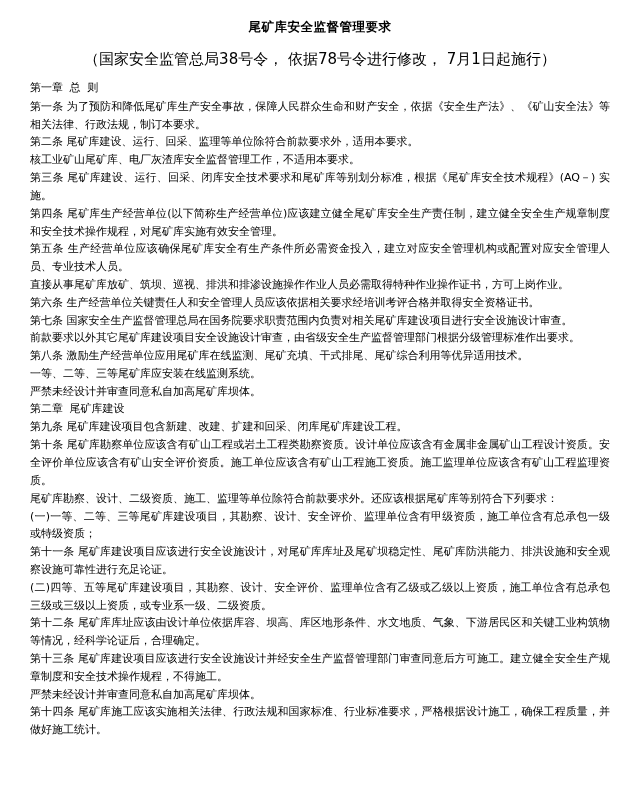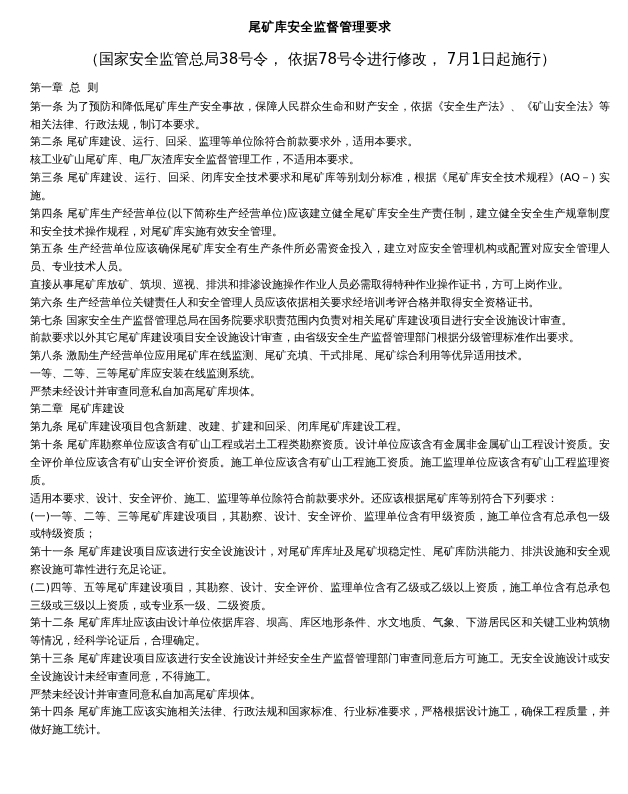--- a/index.html
+++ b/index.html
@@ -67,22 +67,22 @@
     <p class="para">直接从事尾矿库放矿、筑坝、巡视、排洪和排渗设施操作作业人员必需取得特种作业操作证书，方可上岗作业。</p>
     <p class="para">第六条 生产经营单位关键责任人和安全管理人员应该依据相关要求经培训考评合格并取得安全资格证书。</p>
     <p class="para">第七条 国家安全生产监督管理总局在国务院要求职责范围内负责对相关尾矿库建设项目进行安全设施设计审查。</p>
     <p class="para">前款要求以外其它尾矿库建设项目安全设施设计审查，由省级安全生产监督管理部门根据分级管理标准作出要求。</p>
     <p class="para">第八条 激励生产经营单位应用尾矿库在线监测、尾矿充填、干式排尾、尾矿综合利用等优异适用技术。</p>
     <p class="para">一等、二等、三等尾矿库应安装在线监测系统。</p>
     <p class="para">严禁未经设计并审查同意私自加高尾矿库坝体。</p>
     <div class="chapter">第二章 尾矿库建设</div>
     <p class="para">第九条 尾矿库建设项目包含新建、改建、扩建和回采、闭库尾矿库建设工程。</p>
     <p class="para">第十条 尾矿库勘察单位应该含有矿山工程或岩土工程类勘察资质。设计单位应该含有金属非金属矿山工程设计资质。安全评价单位应该含有矿山安全评价资质。施工单位应该含有矿山工程施工资质。施工监理单位应该含有矿山工程监理资质。</p>
-    <p class="para">适用本要求、设计、安全评价、施工、监理等单位除符合前款要求外。还应该根据尾矿库等别符合下列要求：</p>
+    <p class="para">尾矿库勘察、设计、二级资质、施工、监理等单位除符合前款要求外。还应该根据尾矿库等别符合下列要求：</p>
     <p class="para">(一)一等、二等、三等尾矿库建设项目，其勘察、设计、安全评价、监理单位含有甲级资质，施工单位含有总承包一级或特级资质；</p>
     <p class="para">第十一条 尾矿库建设项目应该进行安全设施设计，对尾矿库库址及尾矿坝稳定性、尾矿库防洪能力、排洪设施和安全观察设施可靠性进行充足论证。</p>
     <p class="para">(二)四等、五等尾矿库建设项目，其勘察、设计、安全评价、监理单位含有乙级或乙级以上资质，施工单位含有总承包三级或三级以上资质，或专业系一级、二级资质。</p>
     <p class="para">第十二条 尾矿库库址应该由设计单位依据库容、坝高、库区地形条件、水文地质、气象、下游居民区和关键工业构筑物等情况，经科学论证后，合理确定。</p>
-    <p class="para">第十三条 尾矿库建设项目应该进行安全设施设计并经安全生产监督管理部门审查同意后方可施工。无安全设施设计或安全设施设计未经审查同意，不得施工。</p>
+    <p class="para">第十三条 尾矿库建设项目应该进行安全设施设计并经安全生产监督管理部门审查同意后方可施工。建立健全安全生产规章制度和安全技术操作规程，不得施工。</p>
     <p class="para">严禁未经设计并审查同意私自加高尾矿库坝体。</p>
     <p class="para">第十四条 尾矿库施工应该实施相关法律、行政法规和国家标准、行业标准要求，严格根据设计施工，确保工程质量，并做好施工统计。</p>
   </div>
 </div>
 
 </body></html>

